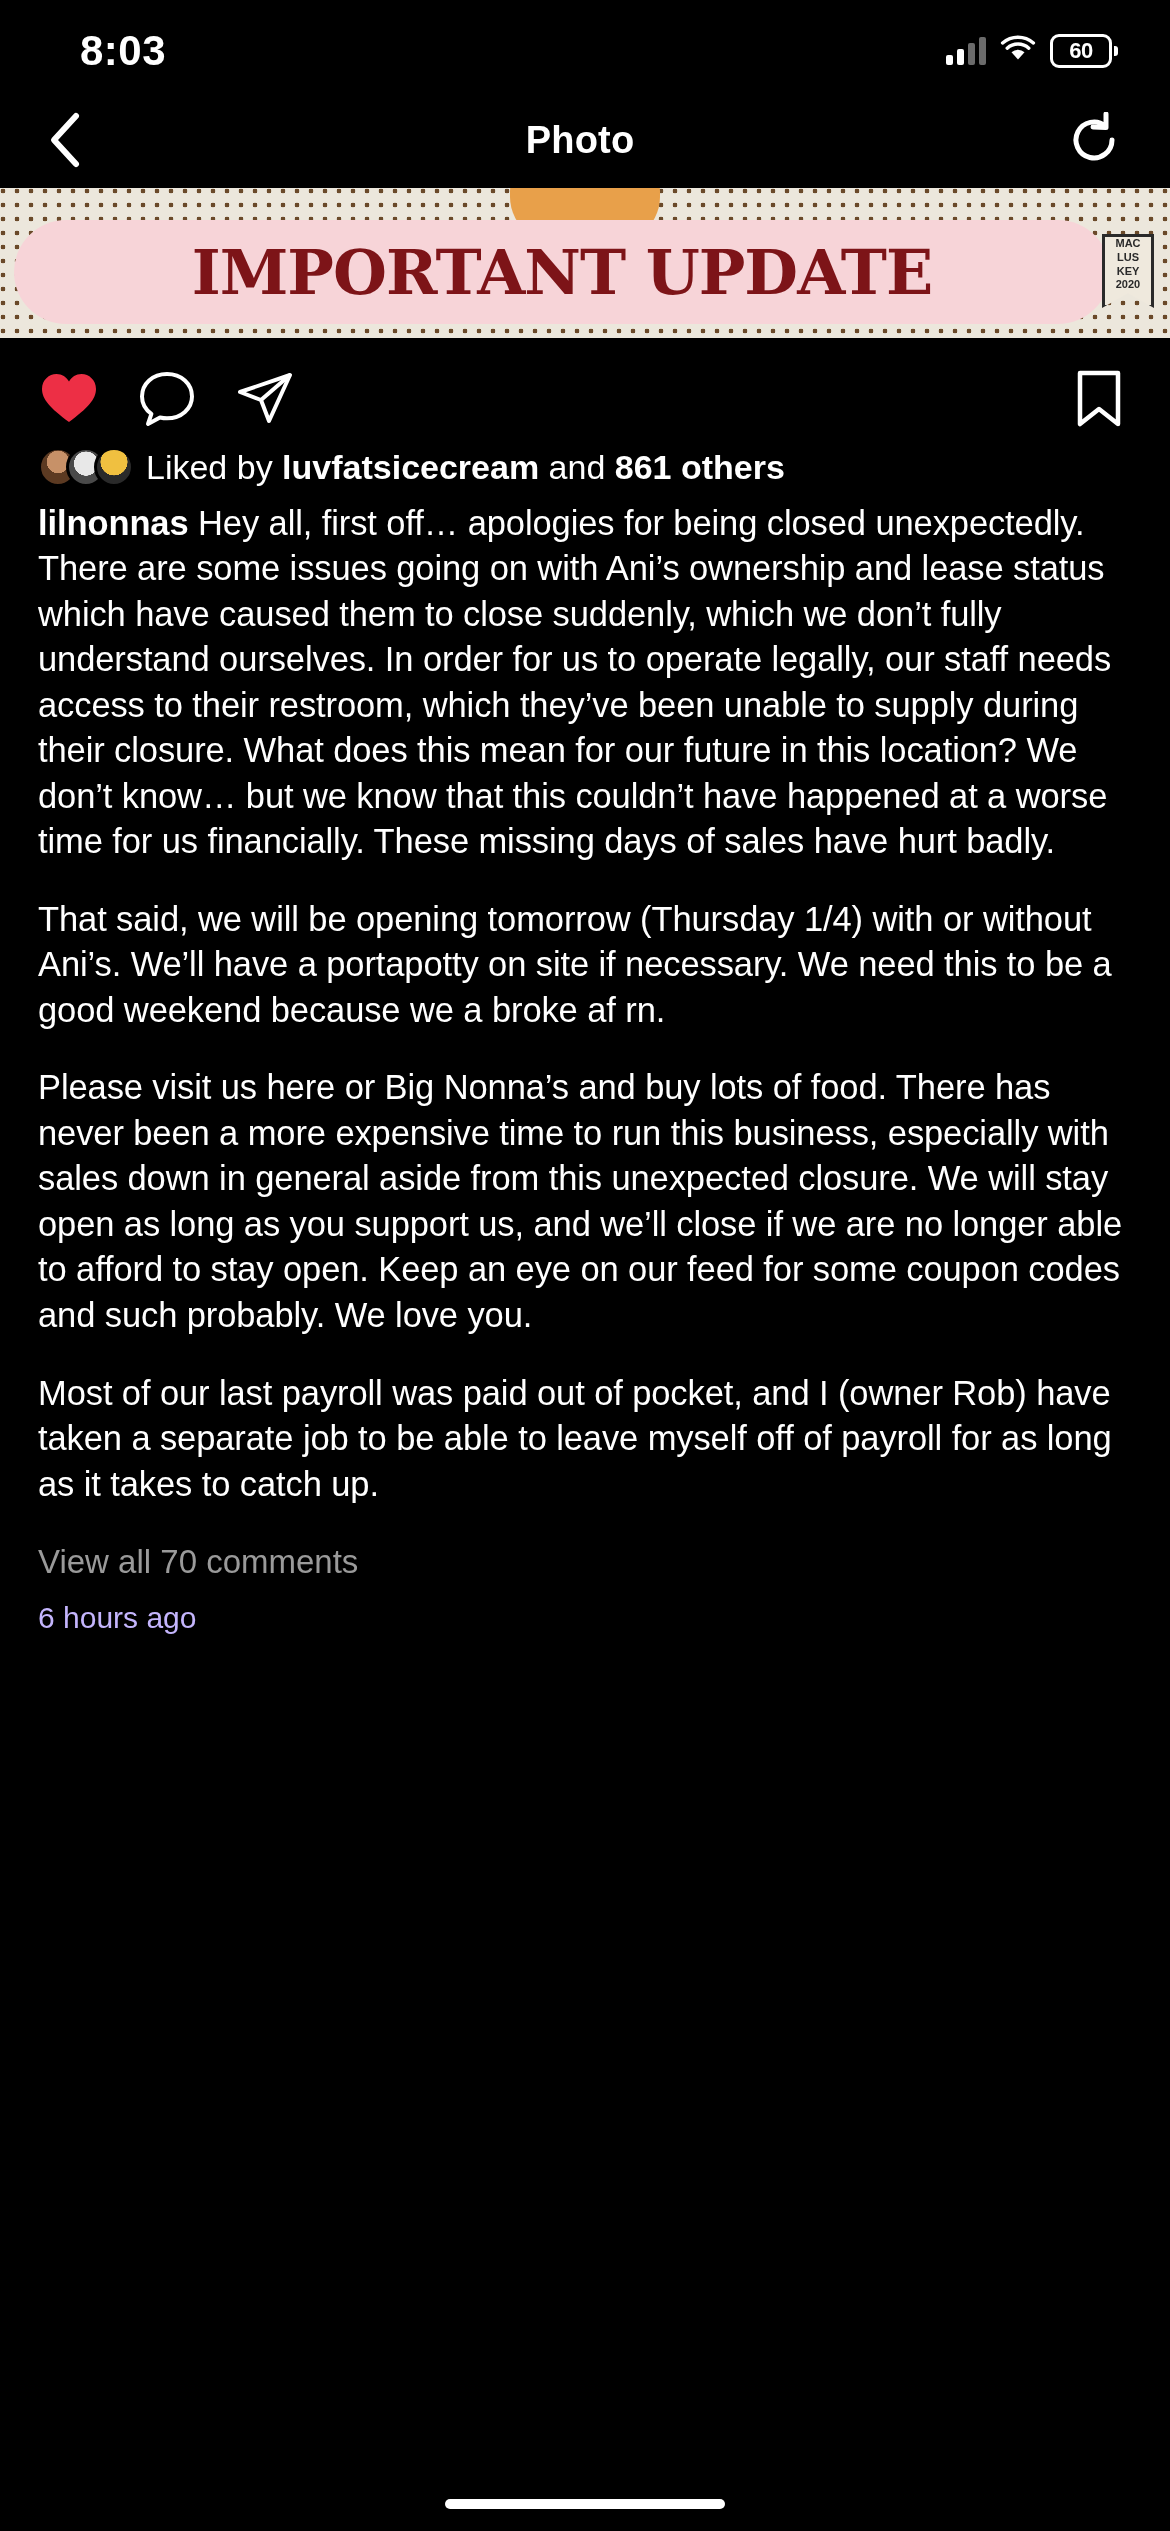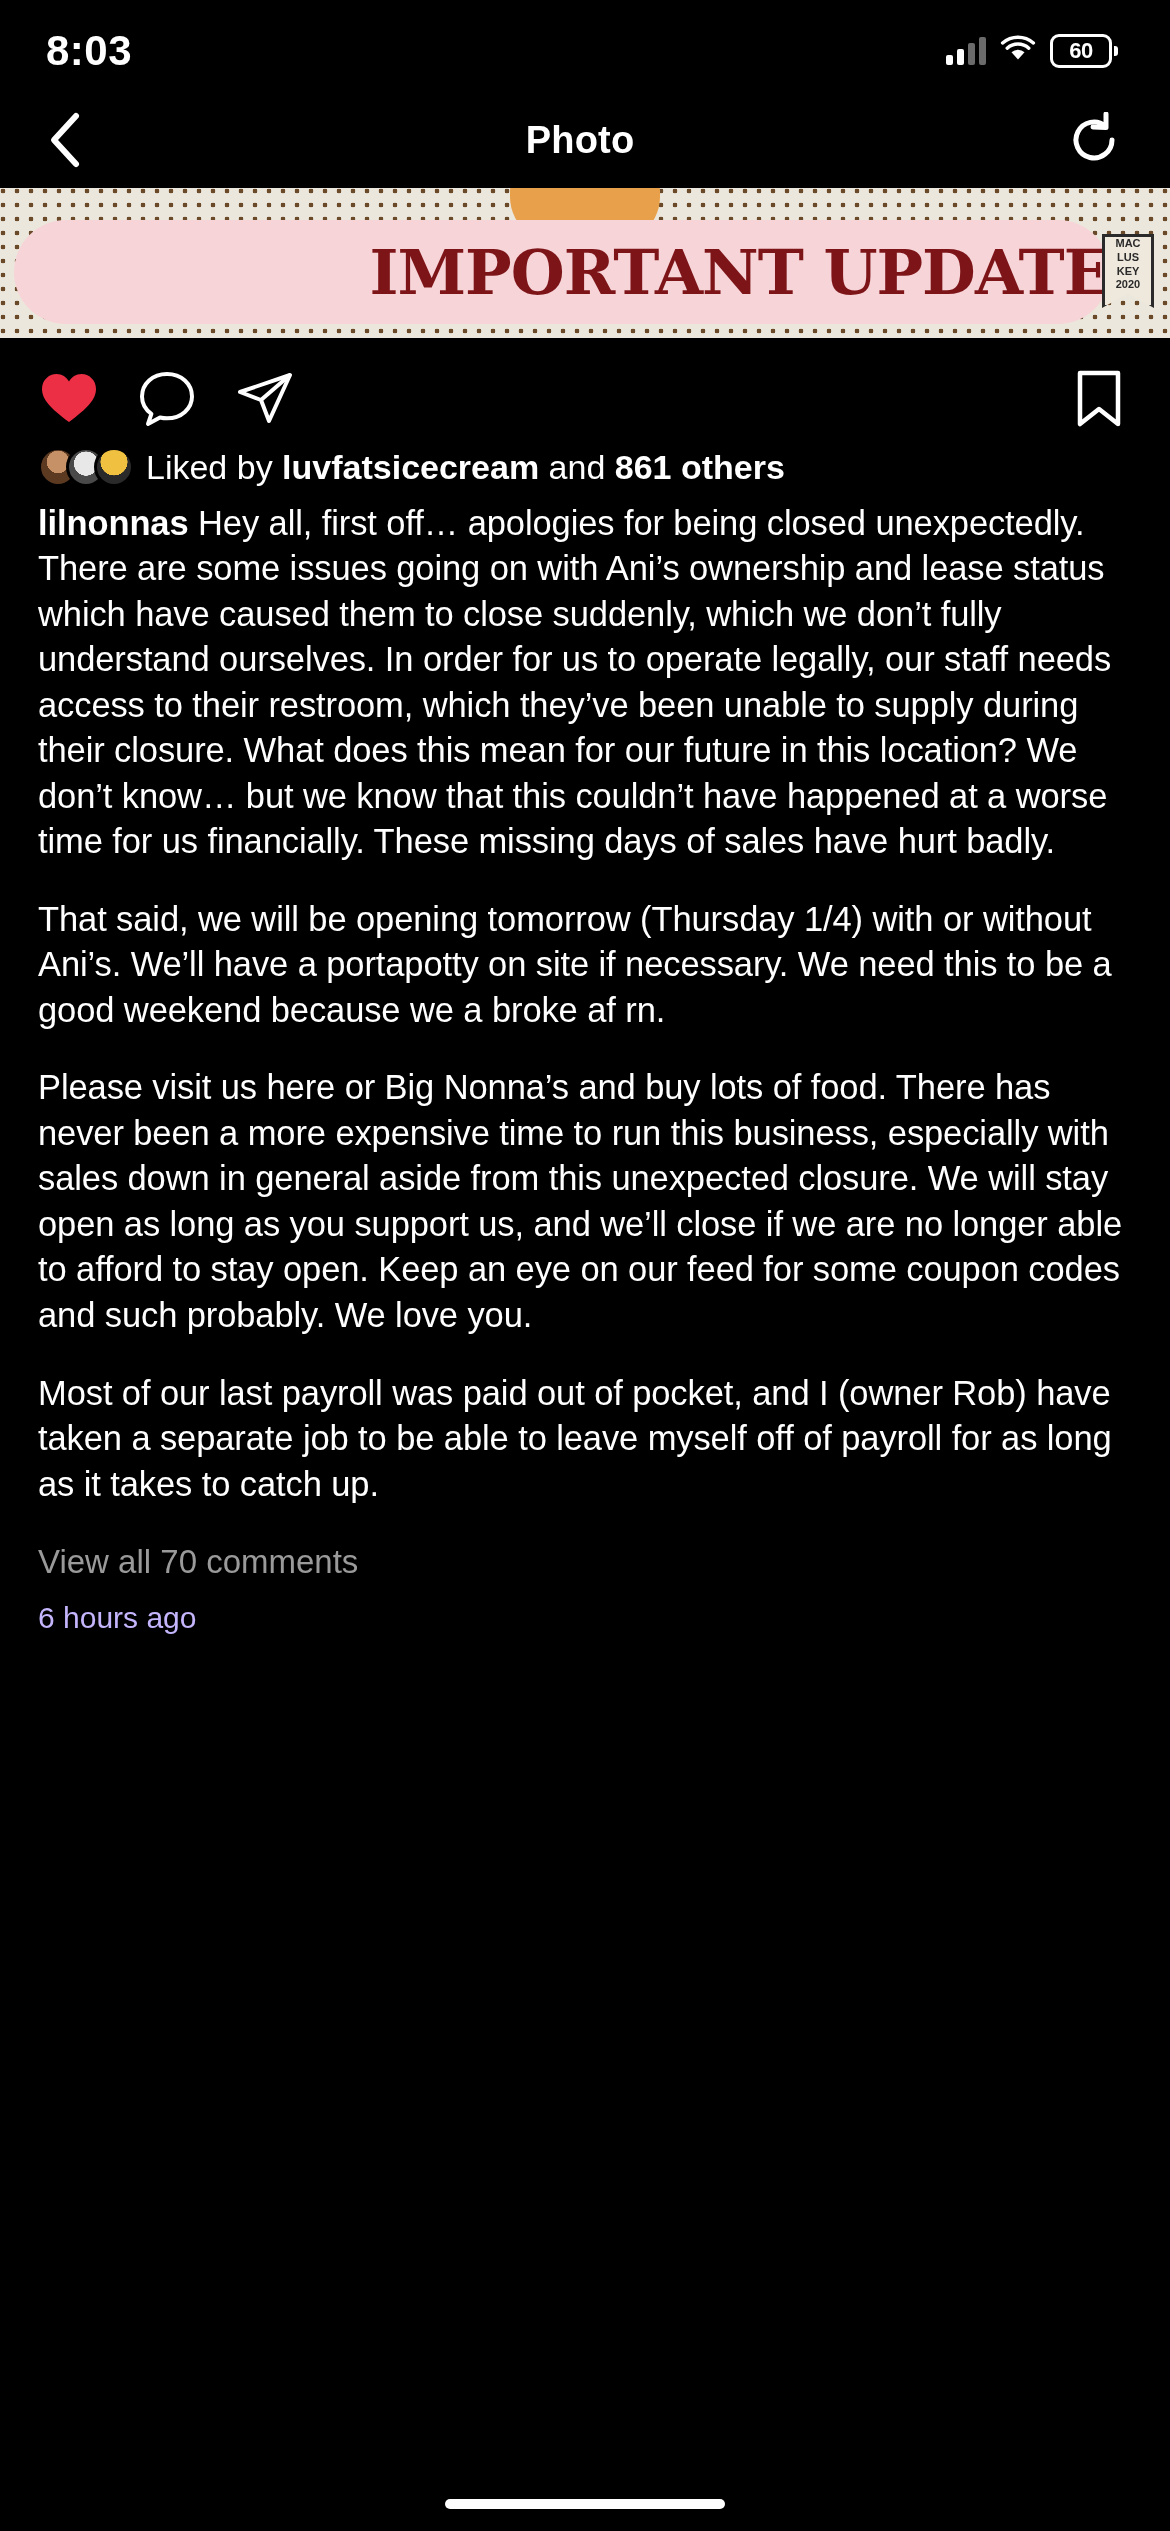--- a/index.html
+++ b/index.html
@@ -15,21 +15,21 @@
     overflow: hidden;
     position: relative;
   }
 
   
   .status-bar {
     height: 92px;
     display: flex;
     align-items: center;
     justify-content: space-between;
-    padding: 0 58px 0 46px;
+    padding: 0 58px 0 80px;
     box-sizing: border-box;
   }
   .status-time {
     font-size: 42px;
     font-weight: 600;
     letter-spacing: 0.5px;
     padding-top: 10px;
   }
   .status-right {
     display: flex;
@@ -124,21 +124,21 @@
   .photo-banner {
     position: absolute;
     left: 14px;
     right: 60px;
     top: 32px;
     height: 104px;
     background: #f7d4d8;
     border-radius: 52px;
     display: flex;
     align-items: center;
-    justify-content: flex-end;
+    justify-content: center;
   }
   .photo-banner-text {
     color: #7d1418;
     font-family: "DejaVu Serif", serif;
     font-weight: 700;
     font-size: 62px;
     letter-spacing: -1px;
     white-space: nowrap;
   }
   .photo-tag {

